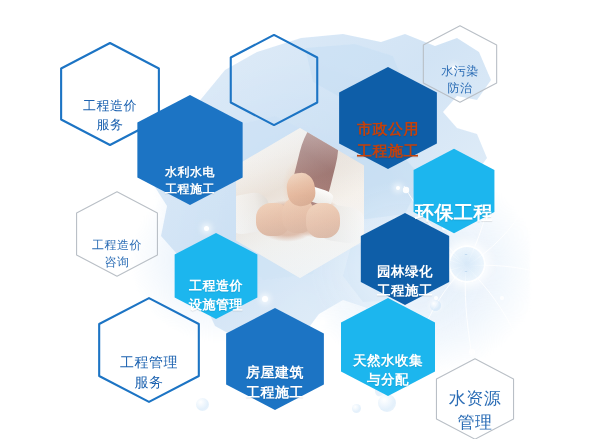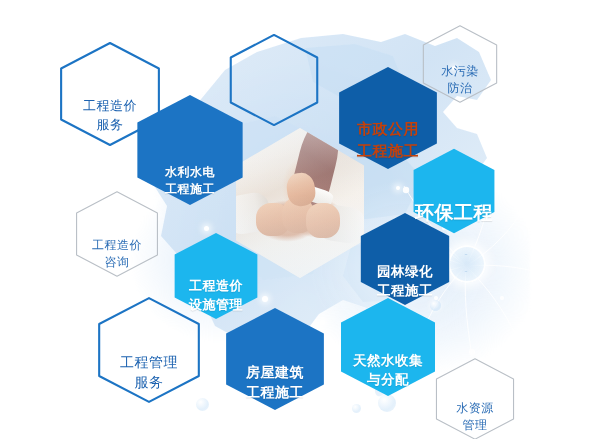--- a/index.html
+++ b/index.html
@@ -295,18 +295,18 @@
         <svg class="hx-shape" viewBox="0 0 100 100" preserveAspectRatio="none">
           <polygon points="50,1 97,25.5 97,74.5 50,99 3,74.5 3,25.5" fill="#1cb6ee" stroke-linejoin="round"></polygon>
         </svg>
         <div class="hx-label" style="font-size: 13.5px; color: rgb(255, 255, 255);">天然水收集
 与分配</div>
       </div>
       <div class="hex outline" style="left: 434px; top: 358px; width: 82px; height: 76px;">
         <svg class="hx-shape" viewBox="0 0 100 100" preserveAspectRatio="none">
           <polygon points="50,1 97,25.5 97,74.5 50,99 3,74.5 3,25.5" fill="none" stroke="#b9bfc6" stroke-width="1.1" vector-effect="non-scaling-stroke" stroke-linejoin="round"></polygon>
         </svg>
-        <div class="hx-label" style="font-size: 12px; color: rgb(42, 108, 181);">水资源
+        <div class="hx-label" style="font-size: 17px; color: rgb(42, 108, 181);">水资源
 管理</div>
       </div>
     </div>
 
 </div>
 
 </body></html>

